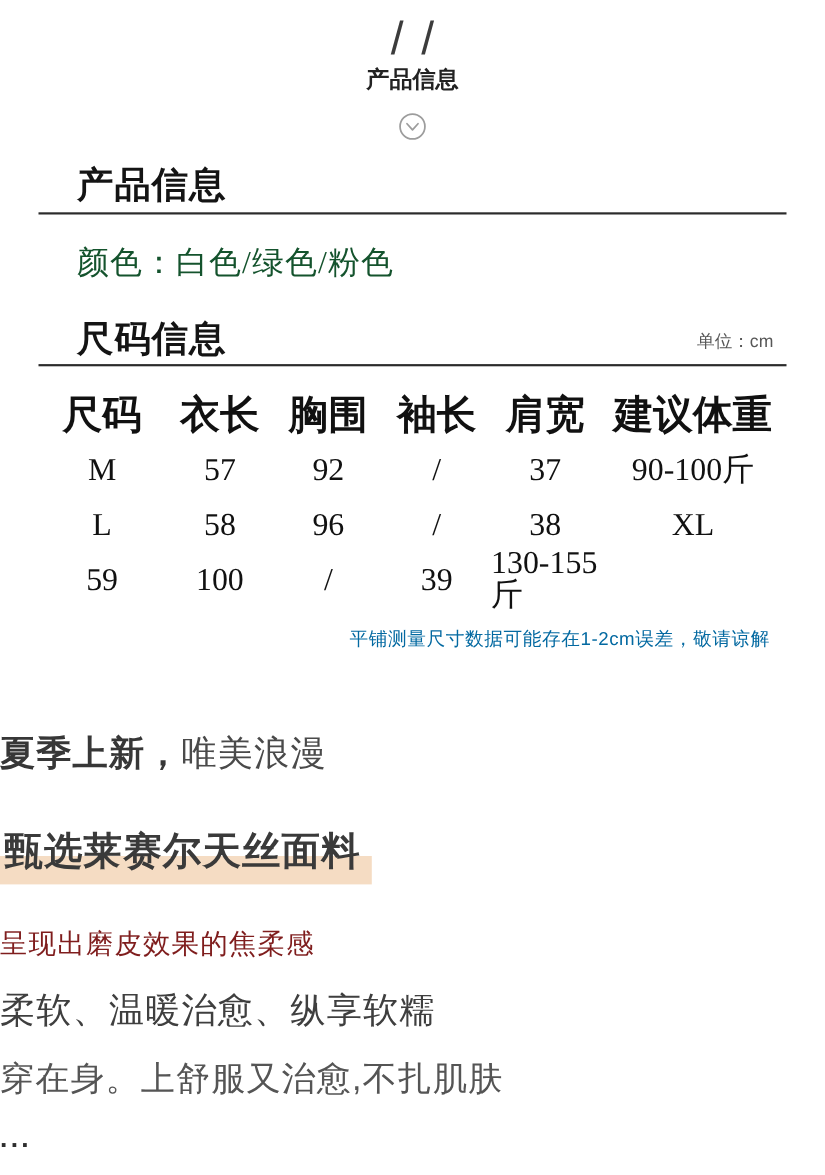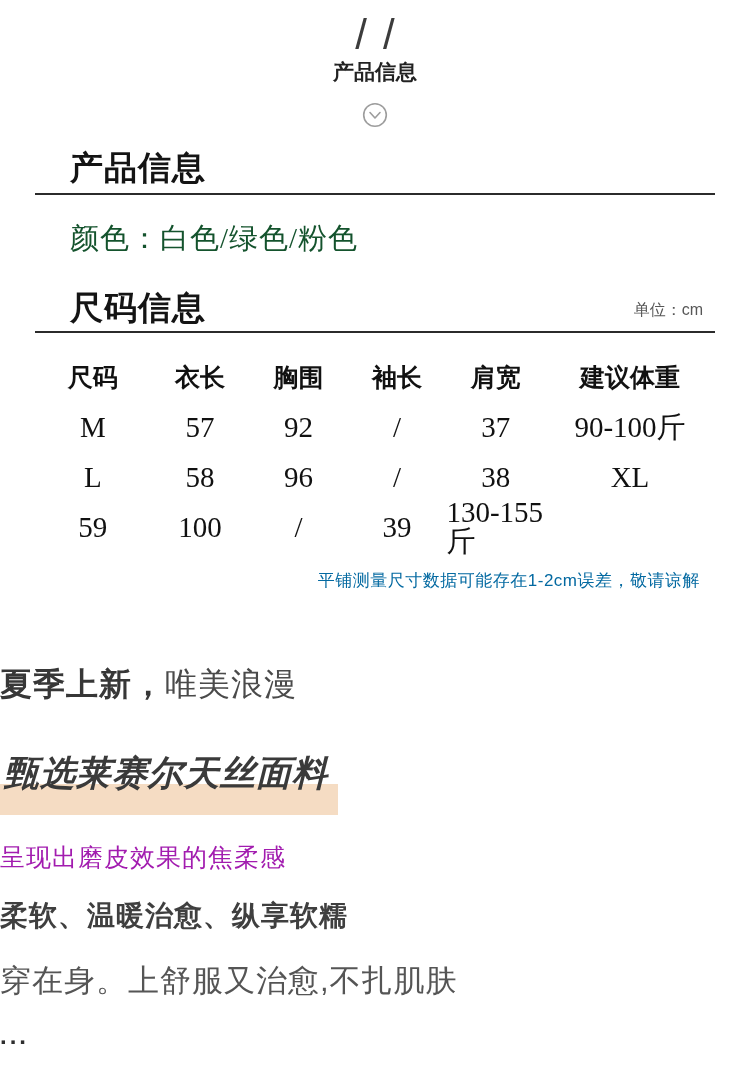--- a/index.html
+++ b/index.html
@@ -59,39 +59,38 @@
     position: absolute; left: 35px; top: 352px; width: 680px;
     display: grid;
     grid-template-columns: 17% 14.5% 14.5% 14.5% 14.5% 25%;
     grid-auto-rows: 50px;
     color: #111111;
   }
   .size-table .cell {
     display: flex; align-items: center; justify-content: center;
     font-size: 29px; line-height: 1;
   }
-  .size-table .head { font-weight: 600; font-size: 25px; }
+  .size-table .head { font-weight: 600; font-size: 36px; }
   .table-note {
     position: absolute; right: 50px; top: 569px;
     font-size: 17px; color: #0369a1; letter-spacing: 0.5px;
   }
 
   
   .promo { position: absolute; left: 0; width: 100%; text-align: left; }
   .promo-1 { top: 663px; font-size: 32px; color: #4a4a4a; letter-spacing: 1px; }
   .promo-1 .b { font-weight: 700; color: #373737; }
   .promo-2 { top: 750px; font-size: 35px; font-weight: 700; color: #3a3a3a; letter-spacing: 1px; }
   .promo-2 .hl {
     display: inline-block;
-    padding: 0 10px 18px 4px;
+    padding: 0 10px 7px 4px;
     background: linear-gradient(to bottom, rgba(0,0,0,0) 52%, #f5dcc3 52%);
-    font-style: italic;
   }
-  .promo-3 { top: 841px; font-size: 25px; color: #a21caf; letter-spacing: 1px; }
-  .promo-4 { top: 897px; font-size: 28px; font-weight: 700; color: #3f3f3f; letter-spacing: 1px; }
+  .promo-3 { top: 841px; font-size: 25px; color: #7f1d1d; letter-spacing: 1px; }
+  .promo-4 { top: 897px; font-size: 32px; font-weight: 400; color: #3f3f3f; letter-spacing: 1px; }
   .promo-5 { top: 960px; font-size: 31px; color: #555555; letter-spacing: 1px; }
   .dots { top: 1022px; font-size: 24px; font-weight: 700; color: #2e2e2e; letter-spacing: 3px; }
 </style>
 </head>
 <body>
 
 <div class="page">
 
   <div class="banner">
     <div class="banner-row">

